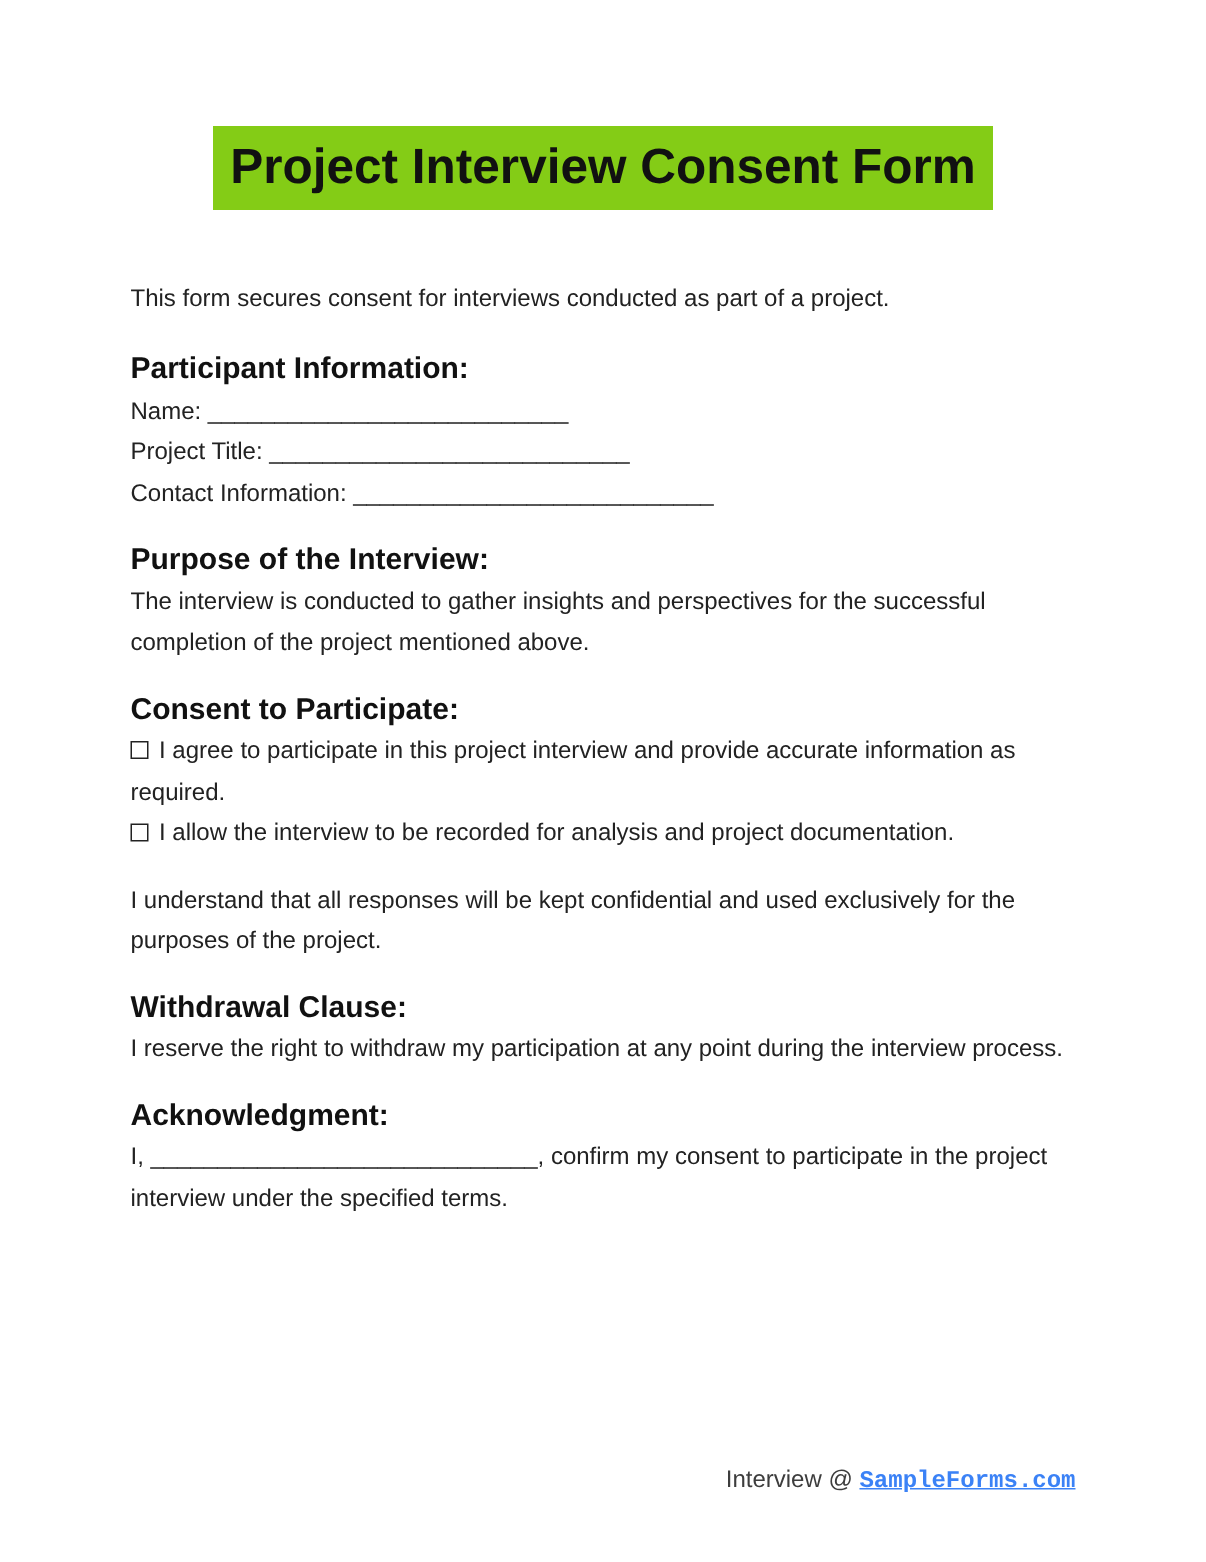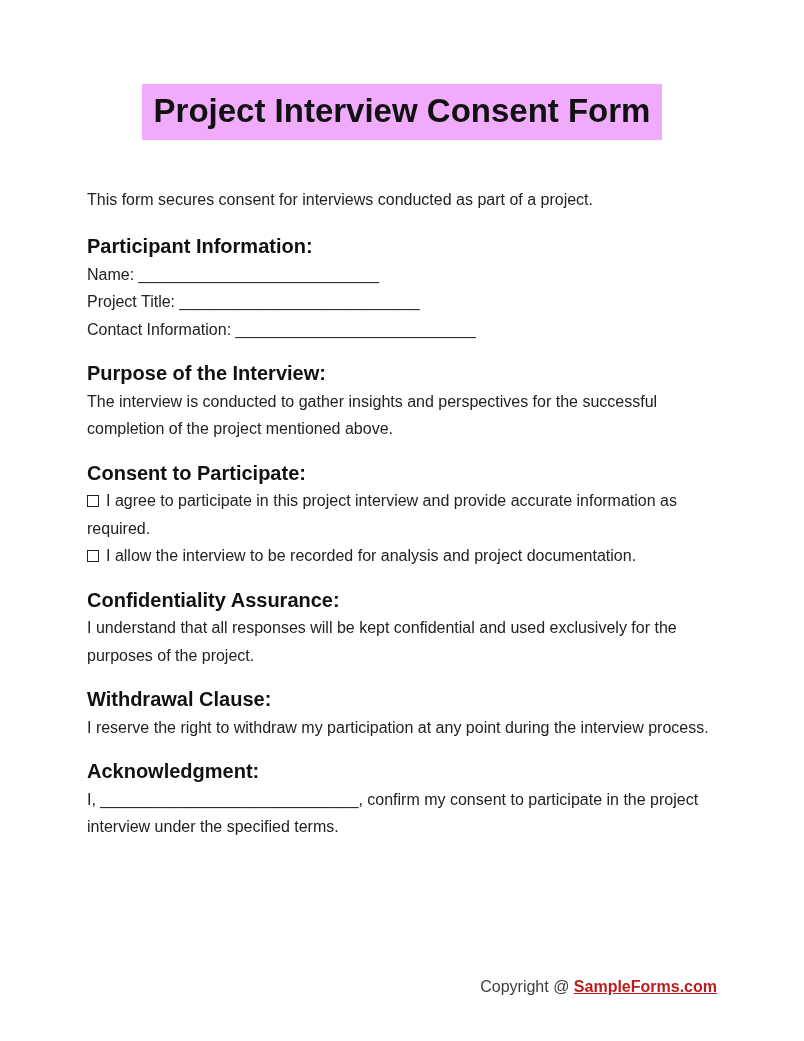--- a/index.html
+++ b/index.html
@@ -16,21 +16,21 @@
     display: flex;
     flex-direction: column;
     background: #ffffff;
   }
   .title-wrap {
     text-align: center;
     margin-bottom: 46px;
   }
   .title-highlight {
     display: inline-block;
-    background: #f0abfc;
+    background: #84cc16;
     color: #111111;
     font-size: 33px;
     font-weight: bold;
     line-height: 1.2;
     padding: 7px 12px 9px 12px;
   }
   .body-text {
     font-size: 16px;
     line-height: 27.5px;
     color: #222222;
@@ -56,24 +56,25 @@
   }
   .sig-block { margin-top: 9px; }
   .footer {
     margin-top: auto;
     text-align: right;
     font-size: 16px;
     padding-top: 60px;
   }
   .copyright-text { color: #3d3d3d; }
   .footer-link {
-    color: #b91c1c;
+    color: #3b82f6;
     font-weight: bold;
     text-decoration: underline;
     cursor: pointer;
+    font-family: Liberation Mono, monospace;
   }
 </style>
 </head>
 <body>
 
 <div class="page">
 
   <div class="title-wrap">
     <span class="title-highlight">Project Interview Consent Form</span>
   </div>
@@ -96,32 +97,31 @@
     <div class="section-heading">Consent to Participate:</div>
     <div class="checkbox-item">
       <span class="checkbox-box"></span><span>I agree to participate in this project interview and provide accurate information as required.</span>
     </div>
     <div class="checkbox-item">
       <span class="checkbox-box"></span><span>I allow the interview to be recorded for analysis and project documentation.</span>
     </div>
   </div>
 
   <div class="section body-text">
-    <div class="section-heading">Confidentiality Assurance:</div>
     <div class="line">I understand that all responses will be kept confidential and used exclusively for the purposes of the project.</div>
   </div>
 
   <div class="section body-text">
     <div class="section-heading">Withdrawal Clause:</div>
     <div class="line">I reserve the right to withdraw my participation at any point during the interview process.</div>
   </div>
 
   <div class="section body-text">
     <div class="section-heading">Acknowledgment:</div>
     <div class="line">I, _____________________________, confirm my consent to participate in the project interview under the specified terms.</div>
   </div>
 
 
   <div class="footer">
-    <span class="copyright-text">Copyright @ </span><a class="footer-link">SampleForms.com</a>
+    <span class="copyright-text">Interview @ </span><a class="footer-link">SampleForms.com</a>
   </div>
 
 </div>
 
 </body></html>

